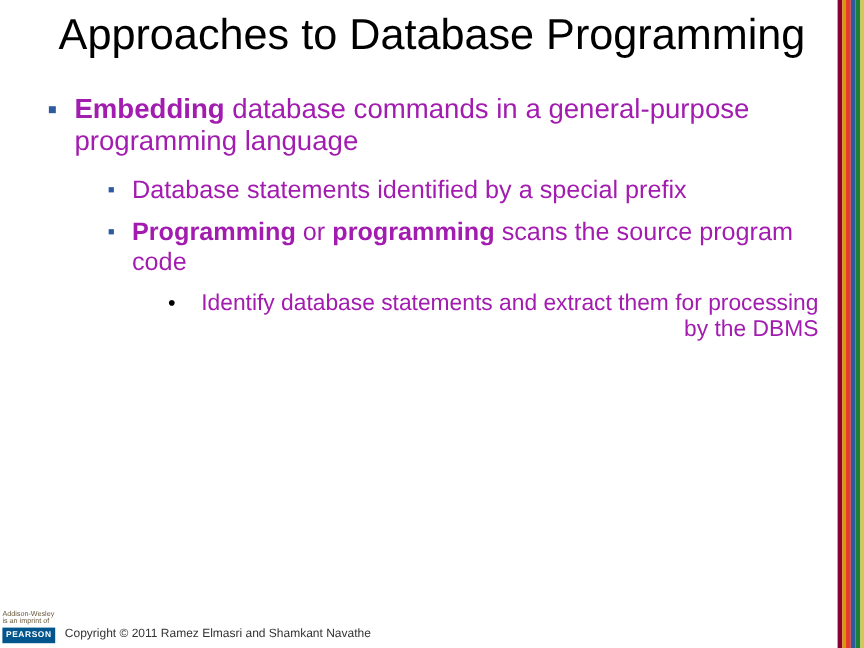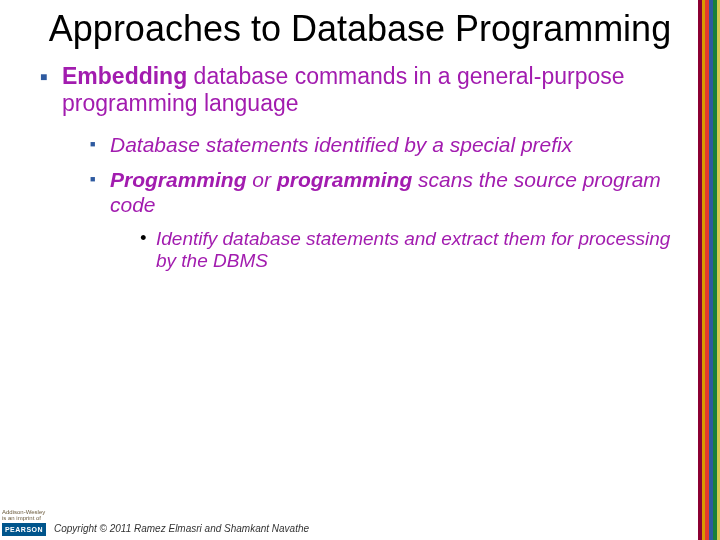--- a/index.html
+++ b/index.html
@@ -30,62 +30,61 @@
   .s4 { width: 4px; background: #2e5aa0; }
   .s5 { width: 4px; background: #1b7f3a; }
   .s6 { width: 3px; background: #d4c94f; }
 
   .title {
     text-align: center;
     font-size: 36px;
     font-weight: 400;
     color: #000;
     line-height: 1.08;
-    margin: 2px 30px 14px 30px;
+    margin: 2px 30px 28px 30px;
   }
   .content {
     padding: 0 38px 0 38px;
     font-size: 23px;
     color: #a21caf;
     line-height: 1.2;
   }
   ul.l1 { list-style: none; padding-left: 0; }
   ul.l1 > li { position: relative; padding-left: 24px; margin-bottom: 12px; }
   ul.l1 > li::before {
     content: "■"; color: #2e5aa0; font-size: 12px;
     position: absolute; left: 2px; top: 7px;
   }
   ul.l2 { list-style: none; padding-left: 28px; margin-top: 14px; font-size: 21px; }
-  ul.l2 > li { position: relative; padding-left: 20px; margin-bottom: 10px; font-style: italic; }
+  ul.l2 > li { position: relative; padding-left: 20px; margin-bottom: 10px; }
   ul.l2 > li::before {
     content: "■"; color: #2e5aa0; font-size: 9px;
     position: absolute; left: 0; top: 7px;
   }
-  ul.l3 { list-style: none; padding-left: 30px; margin-top: 10px; margin-bottom: 9px; font-size: 19px; }
+  ul.l3 { list-style: none; padding-left: 30px; margin-top: 10px; margin-bottom: 9px; font-size: 19px; text-align: right; }
   ul.l3 > li { position: relative; padding-left: 16px; margin-bottom: 6px; }
   ul.l3 > li::before {
     content: "•"; color: #000; font-size: 18px;
     position: absolute; left: 0; top: 0;
   }
   .b { font-weight: 700; }
 
   .footer {
     position: absolute;
     left: 0;
     bottom: 0;
     width: 100%;
     height: 34px;
   }
   .footer-text {
     position: absolute;
     left: 54px;
     bottom: 6px;
     font-size: 10px;
     color: #333;
-    font-style: italic;
   }
   .logo {
     position: absolute;
     left: 2px;
     bottom: 4px;
     width: 48px;
   }
   .logo-top {
     font-size: 6px;
     color: #6a5a3b;

